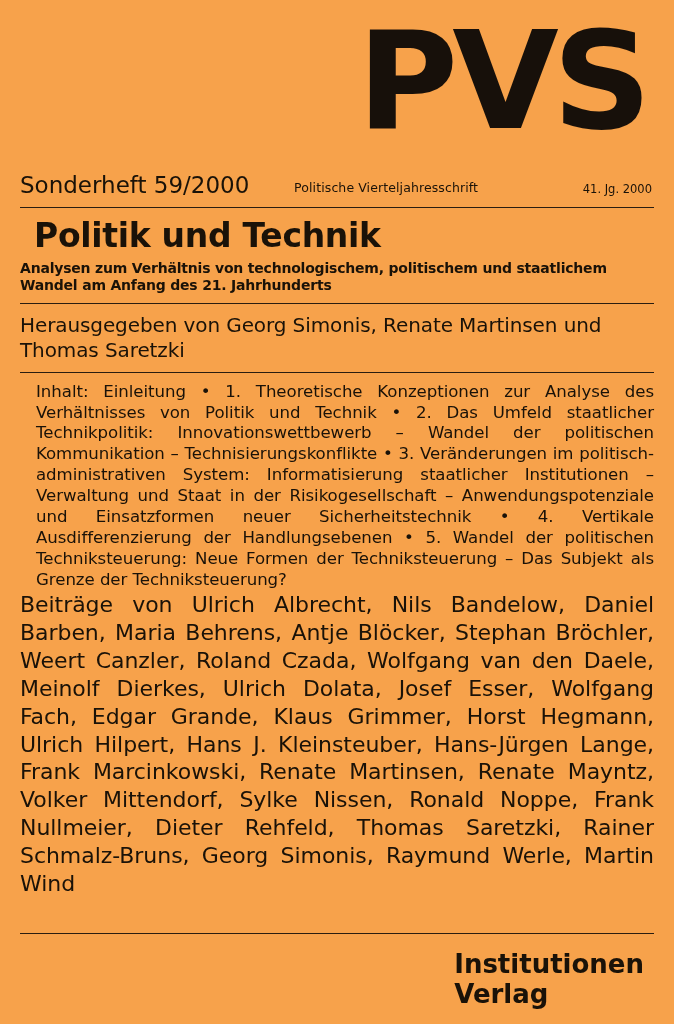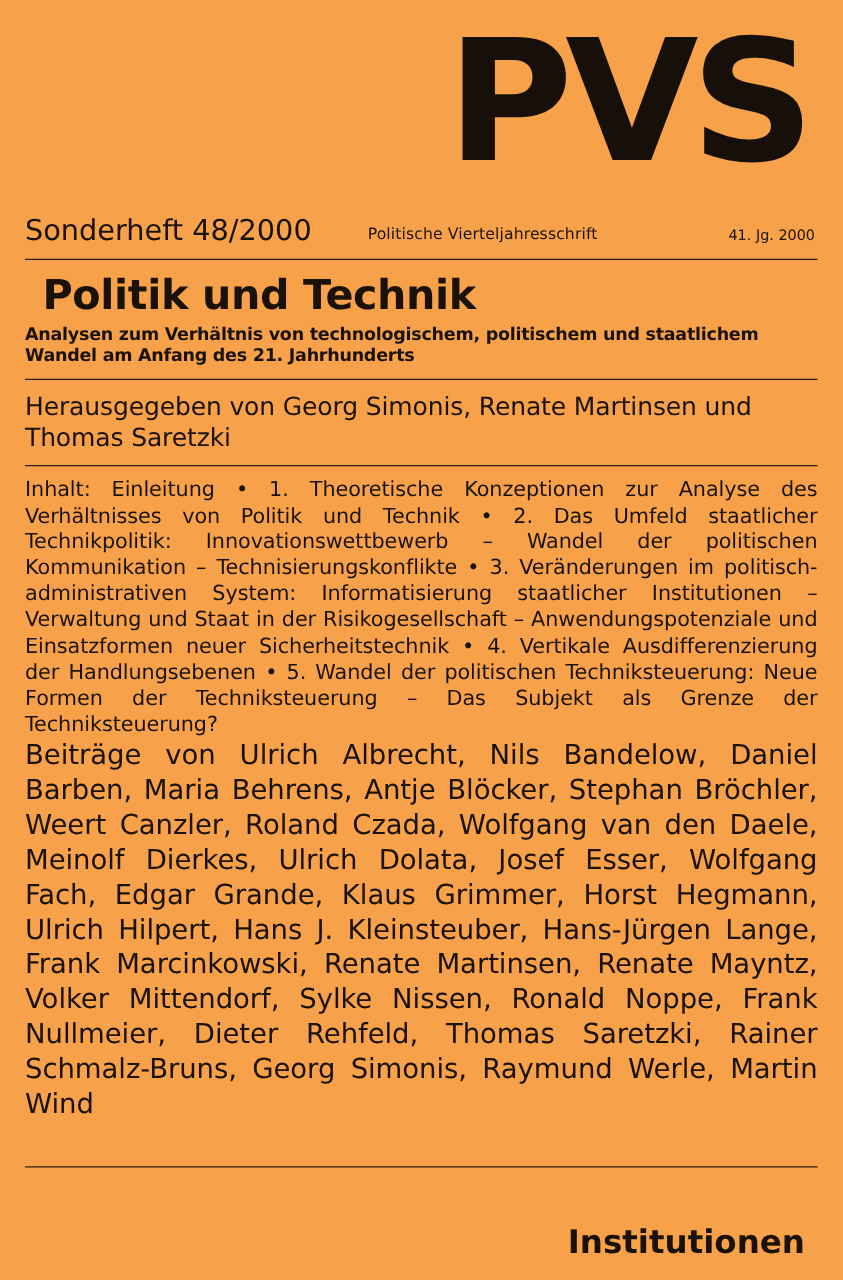--- a/index.html
+++ b/index.html
@@ -91,21 +91,21 @@
   .editors {
     font-size: 20px;
     line-height: 1.25;
     margin: 9px 0 0 2px;
     letter-spacing: -0.1px;
   }
   
   .contents {
     font-size: 16.6px;
     line-height: 1.265;
-    margin: 9px 2px 0 2px;
+    margin: 9px 2px 0 18px;
     text-align: justify;
     letter-spacing: -0.05px;
   }
   .contributors {
     font-size: 22px;
     line-height: 1.265;
     margin: 0 2px 0 2px;
     text-align: justify;
     letter-spacing: -0.05px;
   }
@@ -131,21 +131,21 @@
 </head>
 <body>
 
 <div class="cover">
 
   <div class="logo-row">
     <div class="logo">PVS</div>
   </div>
 
   <div class="issue-row">
-    <div class="issue-left">Sonderheft 48/2000</div>
+    <div class="issue-left">Sonderheft 59/2000</div>
     <div class="issue-mid">Politische Vierteljahresschrift</div>
     <div class="issue-right">41. Jg. 2000</div>
   </div>
 
   <hr class="rule">
 
   <div class="title">Politik und Technik</div>
   <div class="subtitle">Analysen zum Verhältnis von technologischem, politischem und staatlichem Wandel am Anfang des 21. Jahrhunderts</div>
 
   <hr class="rule">
@@ -154,15 +154,16 @@
 
   <hr class="rule thin">
 
   <div class="contents">Inhalt: Einleitung • 1. Theoretische Konzeptionen zur Analyse des Verhältnisses von Politik und Technik • 2. Das Umfeld staatlicher Technikpolitik: Innovationswettbewerb – Wandel der politischen Kommunikation – Technisierungskonflikte • 3. Veränderungen im politisch-administrativen System: Informatisierung staatlicher Institutionen – Verwaltung und Staat in der Risikogesellschaft – Anwendungspotenziale und Einsatzformen neuer Sicherheitstechnik • 4. Vertikale Ausdifferenzierung der Handlungsebenen • 5. Wandel der politischen Techniksteuerung: Neue Formen der Techniksteuerung – Das Subjekt als Grenze der Techniksteuerung?</div>
   <div class="contributors">Beiträge von Ulrich Albrecht, Nils Bandelow, Daniel Barben, Maria Behrens, Antje Blöcker, Stephan Bröchler, Weert Canzler, Roland Czada, Wolfgang van den Daele, Meinolf Dierkes, Ulrich Dolata, Josef Esser, Wolfgang Fach, Edgar Grande, Klaus Grimmer, Horst Hegmann, Ulrich Hilpert, Hans J. Kleinsteuber, Hans-Jürgen Lange, Frank Marcinkowski, Renate Martinsen, Renate Mayntz, Volker Mittendorf, Sylke Nissen, Ronald Noppe, Frank Nullmeier, Dieter Rehfeld, Thomas Saretzki, Rainer Schmalz-Bruns, Georg Simonis, Raymund Werle, Martin Wind</div>
 
   <div class="bottom-rule"></div>
 
   <div class="publisher">
     <div>Institutionen</div>
+    <div>Verlag</div>
   </div>
 
 </div>
 
 </body></html>

